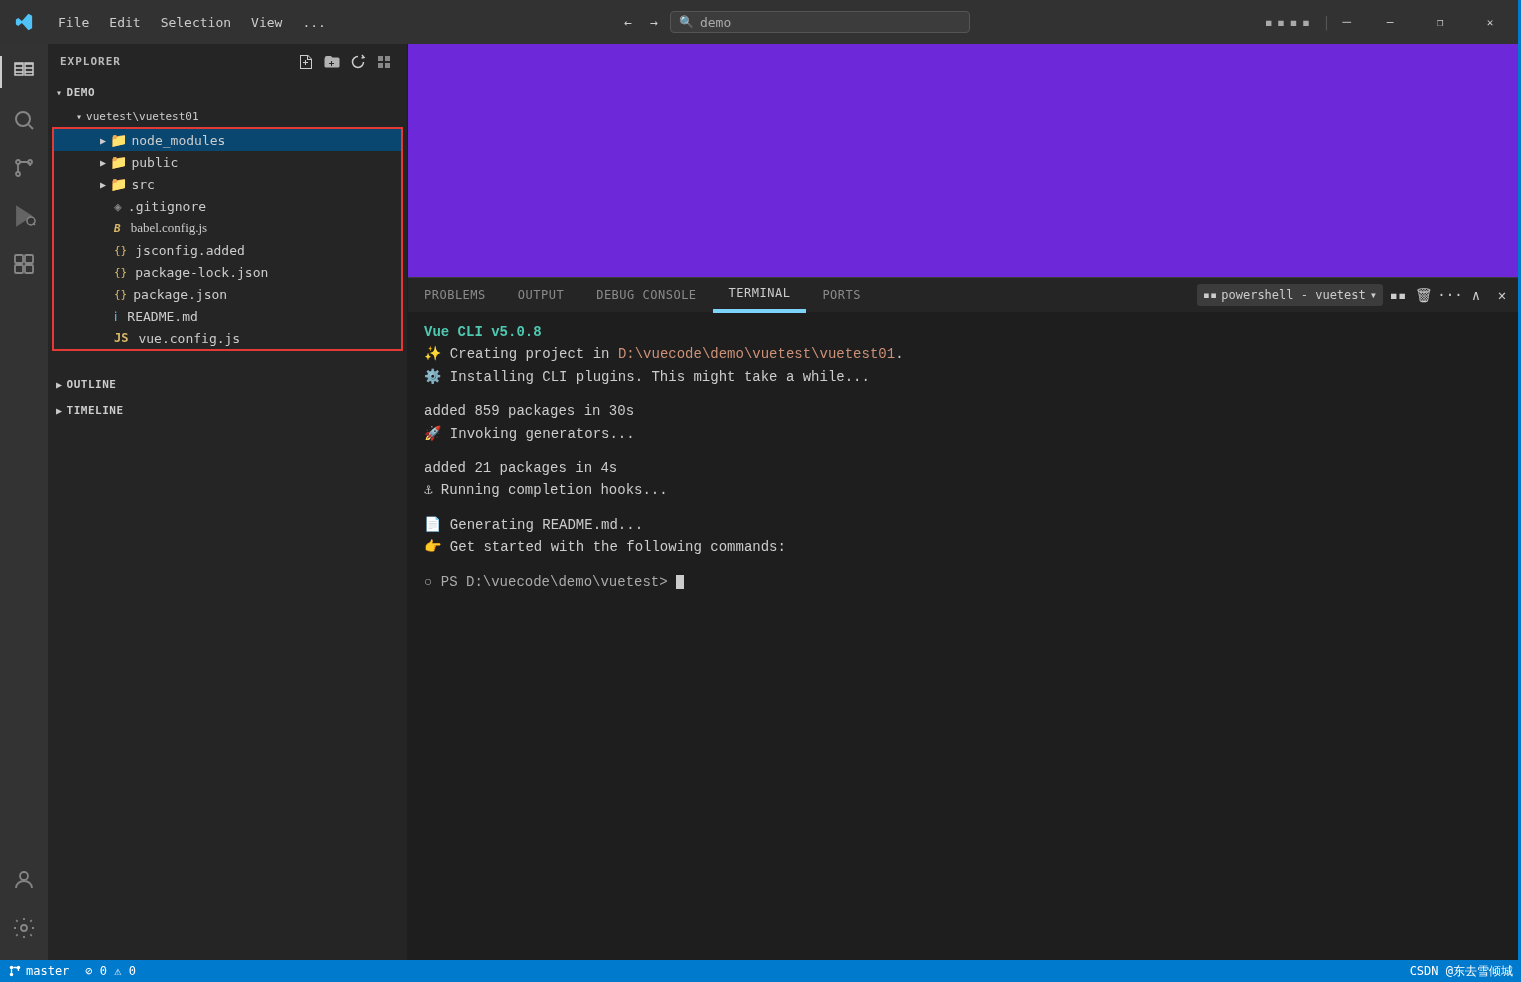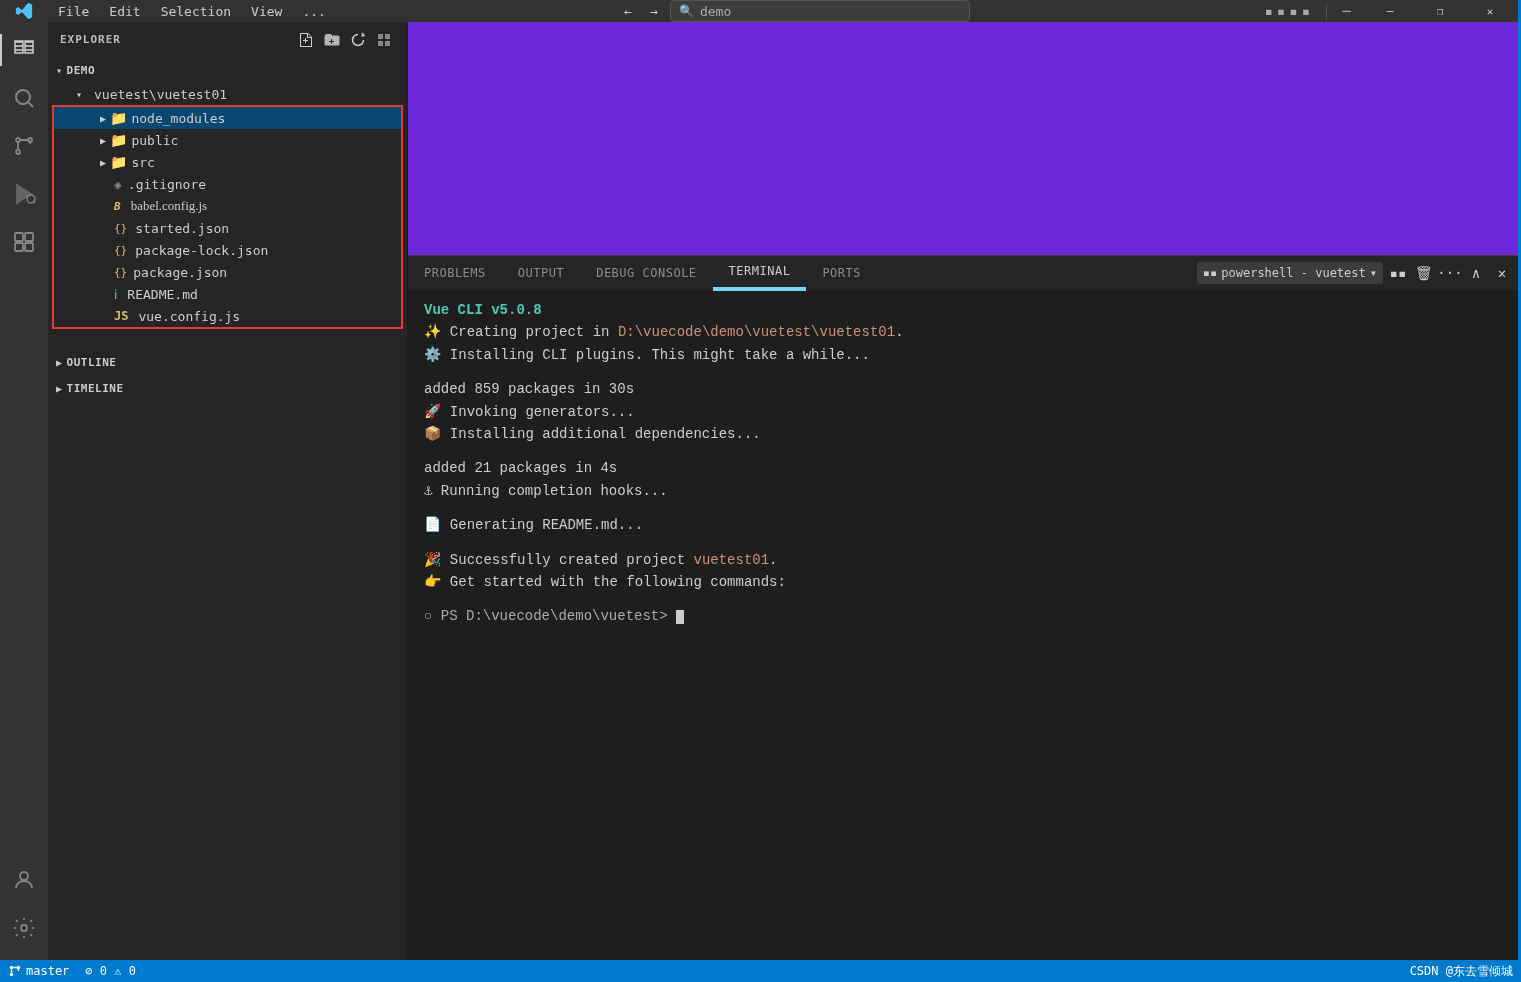--- a/index.html
+++ b/index.html
@@ -9,21 +9,21 @@
       background: #1e1e1e;
       font-family: 'Segoe UI', Consolas, monospace;
       color: #cccccc;
       overflow: hidden;
       display: flex;
       flex-direction: column;
     }
 
     
     .titlebar {
-      height: 22px;
+      height: 44px;
       background: #323233;
       display: flex;
       align-items: center;
       flex-shrink: 0;
       user-select: none;
     }
     .titlebar-icon {
       width: 48px;
       display: flex;
       align-items: center;
@@ -487,21 +487,21 @@
 
     <div class="tree-section">
 
       <div class="tree-root">
         <span class="arrow">▾</span>
         <span>DEMO</span>
       </div>
 
       <div class="tree-path" style="padding-left:28px;">
         <span class="arrow">▾</span>
-        <span style="font-size:13px;margin-left:8px;">vuetest\vuetest01</span>
+        <span style="font-size:11px;">vuetest\vuetest01</span>
       </div>
 
       <div style="border: 2px solid #e53935; margin: 0 4px;">
 
         <div class="tree-item selected" style="padding-left:46px;">
           <span class="item-arrow" style="margin-left:0;margin-right:4px;">▶</span>
           <span class="item-icon" style="color:#e8a317;">📁</span>
           <span class="item-label">node_modules</span>
         </div>
 
@@ -522,21 +522,21 @@
           <span>.gitignore</span>
         </div>
 
         <div class="file-item" style="padding-left:60px;">
           <span class="item-icon" style="color:#dbb968; font-style:italic; font-weight:bold; font-size:11px;">B</span>
           <span style="margin-left:4px;font-family:Liberation Serif, serif;">babel.config.js</span>
         </div>
 
         <div class="file-item" style="padding-left:60px;">
           <span class="item-icon" style="color:#dbb968; font-size:11px;">{}</span>
-          <span style="margin-left:2px;">started.json</span>
+          <span style="margin-left:2px;">jsconfig.added</span>
         </div>
 
         <div class="file-item" style="padding-left:60px;">
           <span class="item-icon" style="color:#dbb968; font-size:11px;">{}</span>
           <span style="margin-left:2px;">package-lock.json</span>
         </div>
 
         <div class="file-item" style="padding-left:60px;">
           <span class="item-icon" style="color:#dbb968; font-size:11px;">{}</span>
           <span style="margin-left:0;">package.json</span>
@@ -608,34 +608,28 @@
         </div>
         <div>
           <span>⚙️  Installing CLI plugins. This might take a while...</span>
         </div>
         <div style="margin-top:12px;">
           <span>added 859 packages in 30s</span>
         </div>
         <div>
           <span>🚀  Invoking generators...</span>
         </div>
-        <div>
-          <span>📦  Installing additional dependencies...</span>
-        </div>
         <div style="margin-top:12px;">
           <span>added 21 packages in 4s</span>
         </div>
         <div>
           <span>⚓  Running completion hooks...</span>
         </div>
         <div style="margin-top:12px;">
           <span>📄  Generating README.md...</span>
-        </div>
-        <div style="margin-top:12px;">
-          <span>🎉  Successfully created project </span><span style="color:#ce9178;">vuetest01</span><span>.</span>
         </div>
         <div>
           <span>👉  Get started with the following commands:</span>
         </div>
         <div style="margin-top:12px;">
           <span style="color:#aaa;">○ PS D:\vuecode\demo\vuetest&gt; </span>
           <span style="display:inline-block; width:8px; height:14px; background:#cccccc; vertical-align:middle;"></span>
         </div>
       </div>
     </div>

